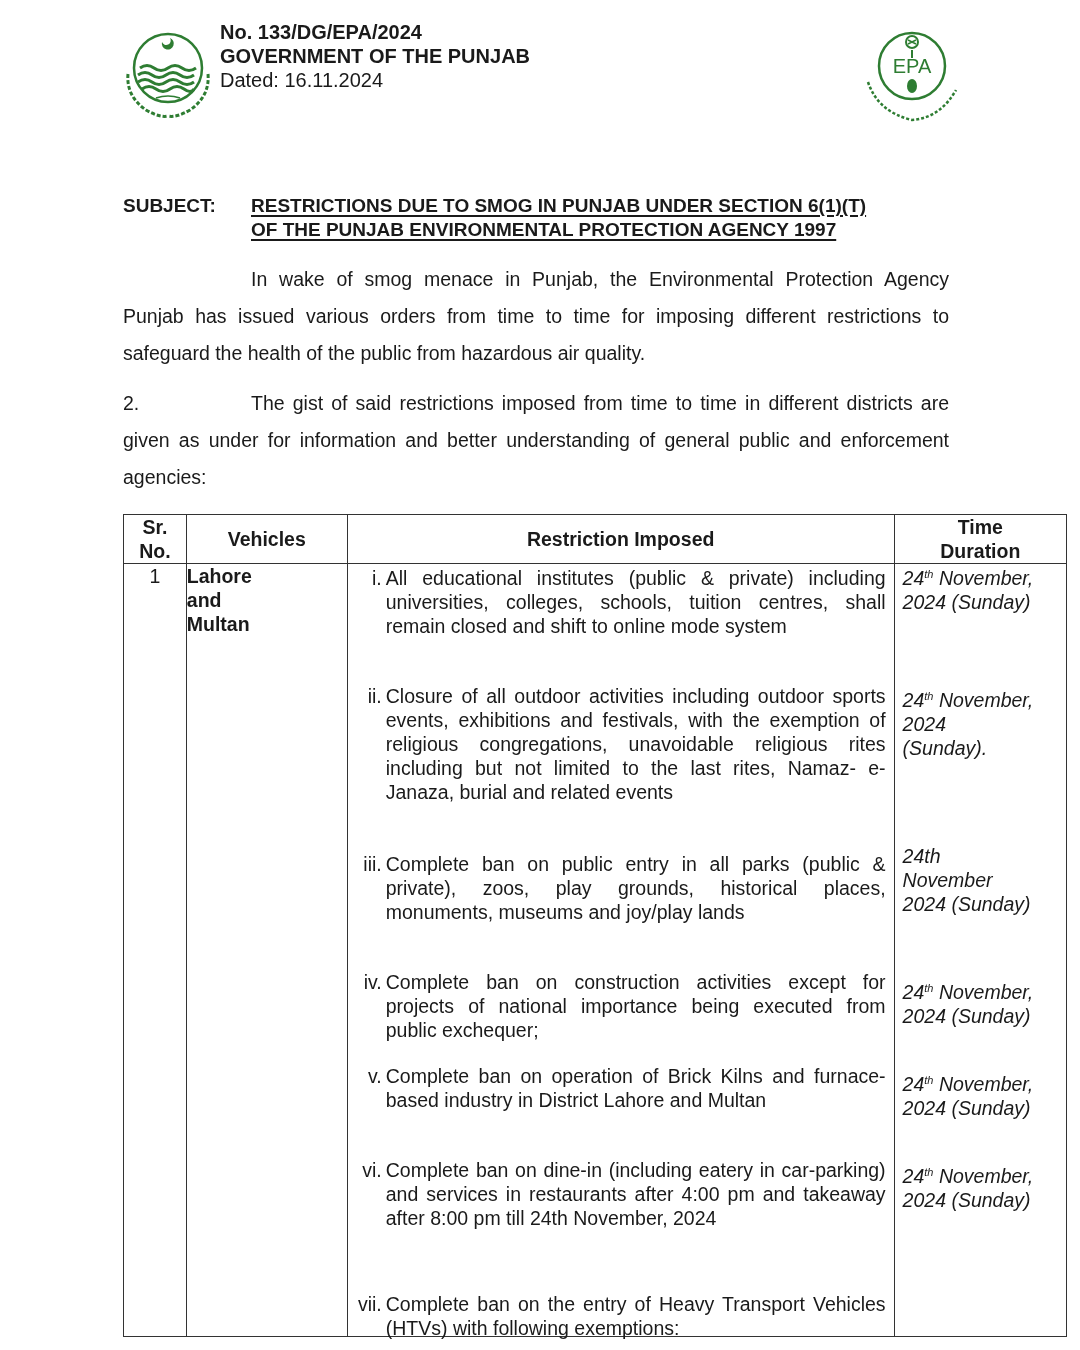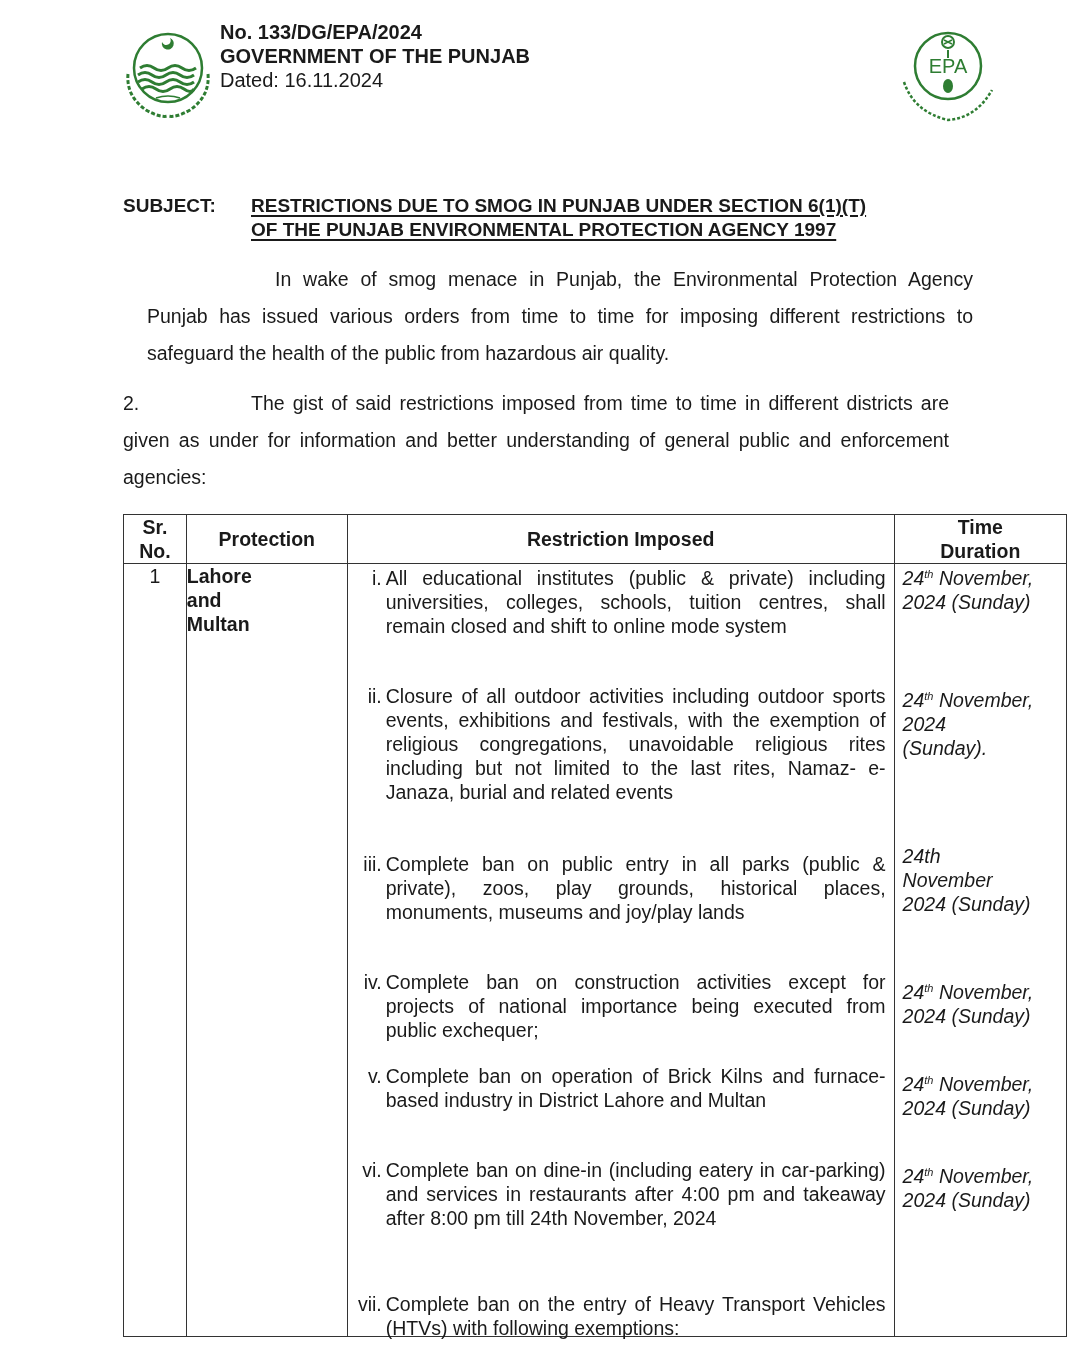--- a/index.html
+++ b/index.html
@@ -12,21 +12,21 @@
       height: 1350px;
       position: relative;
       overflow: hidden;
       font-family: "Liberation Sans", sans-serif;
       color: #1a1a1a;
     }
     .logo {
       position: absolute;
     }
     .logo-left { left: 118px; top: 24px; width: 100px; height: 100px; }
-    .logo-right { left: 886px; top: 20px; width: 118px; height: 112px; }
+    .logo-right { left: 850px; top: 20px; width: 118px; height: 112px; }
 
     .header {
       position: absolute;
       left: 220px;
       width: 640px;
       top: 20px;
       text-align: left;
     }
     .header .line {
       font-size: 20px;
@@ -64,21 +64,21 @@
     }
 
     .para {
       position: absolute;
       left: 123px;
       width: 826px;
       font-size: 19.5px;
       line-height: 37px;
       text-align: justify;
     }
-    .para1 { top: 261px; text-indent: 128px; margin-left: 24px; }
+    .para1 { top: 261px; text-indent: 128px; }
     .para2 { top: 385px; }
     .para2 .num {
       display: inline-block;
       width: 128px;
     }
 
     table.restrictions {
       position: absolute;
       left: 123px;
       top: 514px;
@@ -184,21 +184,21 @@
   <span class="num">2.</span><span>The gist of said restrictions imposed from time to time in different districts are given as under for information and better understanding of general public and enforcement agencies:</span>
 </div>
 
 <table class="restrictions">
   <thead>
     <tr>
       <th class="c-sr">
         <div>Sr.</div>
         <div>No.</div>
       </th>
-      <th class="c-dist">Protection</th>
+      <th class="c-dist">Vehicles</th>
       <th class="c-rest">Restriction Imposed</th>
       <th class="c-time">
         <div>Time</div>
         <div>Duration</div>
       </th>
     </tr>
   </thead>
   <tbody>
     <tr style="height: 772px;">
       <td class="sr">1</td>

